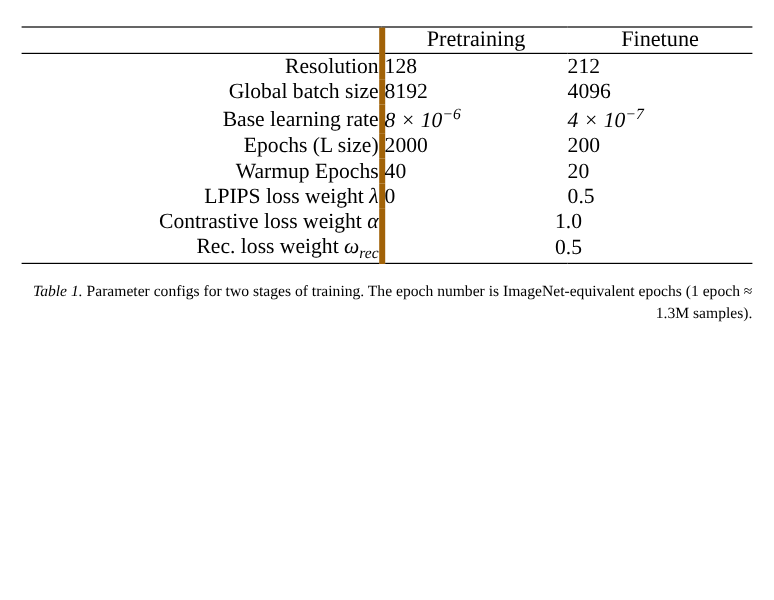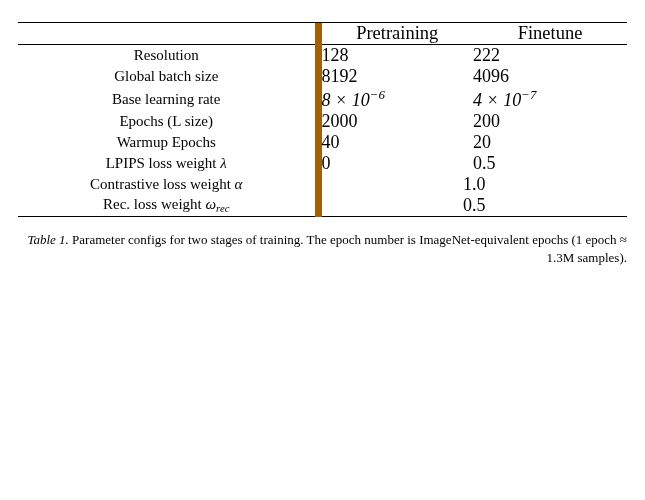--- a/index.html
+++ b/index.html
@@ -59,26 +59,26 @@
   .hdr-cell {
     text-align: center;
     font-size: 18.5px;
     padding: 7px 0 9px 0;
     vertical-align: bottom;
   }
   .hdr-blank {
     text-align: left;
   }
   .vline {
-    border-left: 7px solid #a16207;
+    border-left: 5px solid #a16207;
   }
   td.label {
-    text-align: center;
+    text-align: right;
     padding: 4.5px 0 4.5px 14px;
-    font-size: 15px;
+    font-size: 18px;
     white-space: nowrap;
   }
   td.val {
     padding: 4.5px 0;
     font-size: 18px;
     white-space: nowrap;
   }
   td.val-span {
     text-align: center;
     padding: 4.5px 0;
@@ -135,21 +135,21 @@
 
       <tr class="rule-mid">
         <td></td>
         <td></td>
         <td></td>
       </tr>
 
       <tr>
         <td class="label">Resolution</td>
         <td class="val vline">128</td>
-        <td class="val">222</td>
+        <td class="val">212</td>
       </tr>
 
       <tr>
         <td class="label">Global batch size</td>
         <td class="val vline">8192</td>
         <td class="val">4096</td>
       </tr>
 
       <tr>
         <td class="label">Base learning rate</td>

